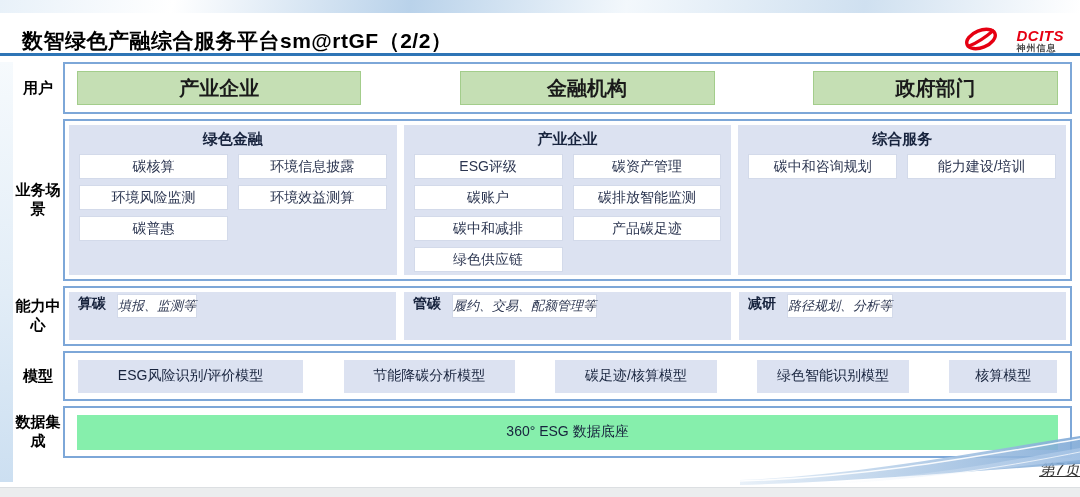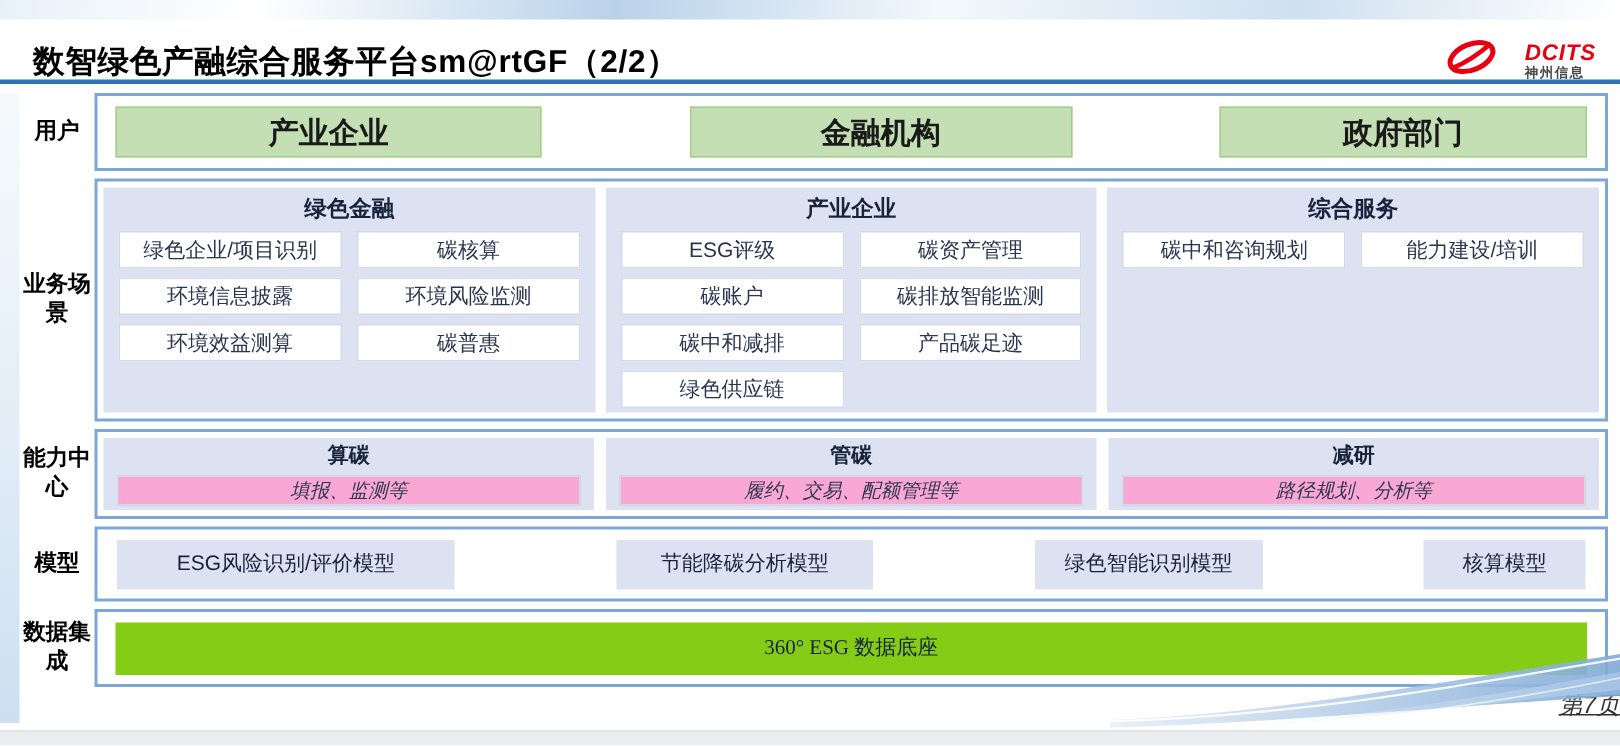--- a/index.html
+++ b/index.html
@@ -60,42 +60,42 @@
   .scol-title { text-align:center; font-weight:bold; font-size:15px; color:#17233d; margin:2px 0 5px; }
   .scol-grid { display:grid; grid-template-columns:1fr 1fr; gap:6px 10px; align-content:start; }
   .sitem {
     background:#fff; border:1px solid #d3daea; height:25px;
     display:flex; align-items:center; justify-content:center;
     font-size:14px; color:#2b3550; white-space:nowrap;
   }
 
   
   .cap-box { height:60px; padding:4px; gap:8px; }
-  .ccell { flex:1; background:#dce2f1; padding:2px 9px 6px; display:flex; flex-direction:column; }
+  .ccell { flex:1; background:#dce2f1; padding:2px 9px 6px; display:flex; flex-direction:row;gap:11px; }
   .ccell-title { text-align:center; font-weight:bold; font-size:14px; color:#17233d; margin:1px 0 4px; }
   .ccell-desc {
-    background:#f9a8d4; border:1px solid #d3daea; height:24px;
+    background:#ffffff; border:1px solid #d3daea; height:24px;
     display:flex; align-items:center; justify-content:center;
     font-size:13px; font-style:italic; color:#2b3550;
   }
 
   
   .model-box { height:50px; align-items:center; justify-content:space-between; padding:0 13px; }
   .mitem {
     background:#dce2f1; height:33px; display:flex; align-items:center; justify-content:center;
     font-size:14px; color:#17233d; white-space:nowrap;
   }
   .m1 { width:23%; } .m2 { width:17.5%; } .m3 { width:16.5%; } .m4 { width:15.5%; } .m5 { width:11%; }
 
   
   .data-box { height:52px; align-items:center; padding:0 12px; }
   .ditem {
-    flex:1; background:#84cc16; height:35px;
-    display:flex; align-items:center; justify-content:center;
-    font-size:14px; color:#17233d;font-family:Liberation Serif, serif;
+    flex:1; background:#86efac; height:35px;
+    display:flex; align-items:center; justify-content:center;
+    font-size:14px; color:#17233d;
   }
 
   .footer-page {
     position:absolute; bottom:16px; left:0; right:0; text-align:right;
     font-size:16px; font-style:italic; color:#333;text-decoration:underline;
   }
   .wave { position:absolute; right:0; bottom:9px; width:340px; height:54px; pointer-events:none; }
   .bottombar {
     position:absolute; bottom:0; left:0; right:0; height:10px;
     background:#ebedee; border-top:1px solid #dcdfe2;
@@ -136,21 +136,20 @@
     </div>
   </div>
 
   <div class="row">
     <div class="row-label">业务场景</div>
     <div class="row-box scen-box">
 
       <div class="scol">
         <div class="scol-title">绿色金融</div>
         <div class="scol-grid">
-          <div class="sitem">绿色企业/项目识别</div>
           <div class="sitem">碳核算</div>
           <div class="sitem">环境信息披露</div>
           <div class="sitem">环境风险监测</div>
           <div class="sitem">环境效益测算</div>
           <div class="sitem">碳普惠</div>
         </div>
       </div>
 
       <div class="scol">
         <div class="scol-title">产业企业</div>
@@ -192,20 +191,21 @@
         <div class="ccell-desc">路径规划、分析等</div>
       </div>
     </div>
   </div>
 
   <div class="row">
     <div class="row-label">模型</div>
     <div class="row-box model-box">
       <div class="mitem m1">ESG风险识别/评价模型</div>
       <div class="mitem m2">节能降碳分析模型</div>
+      <div class="mitem m3">碳足迹/核算模型</div>
       <div class="mitem m4">绿色智能识别模型</div>
       <div class="mitem m5">核算模型</div>
     </div>
   </div>
 
   <div class="row">
     <div class="row-label">数据集成</div>
     <div class="row-box data-box">
       <div class="ditem">360° ESG 数据底座</div>
     </div>

